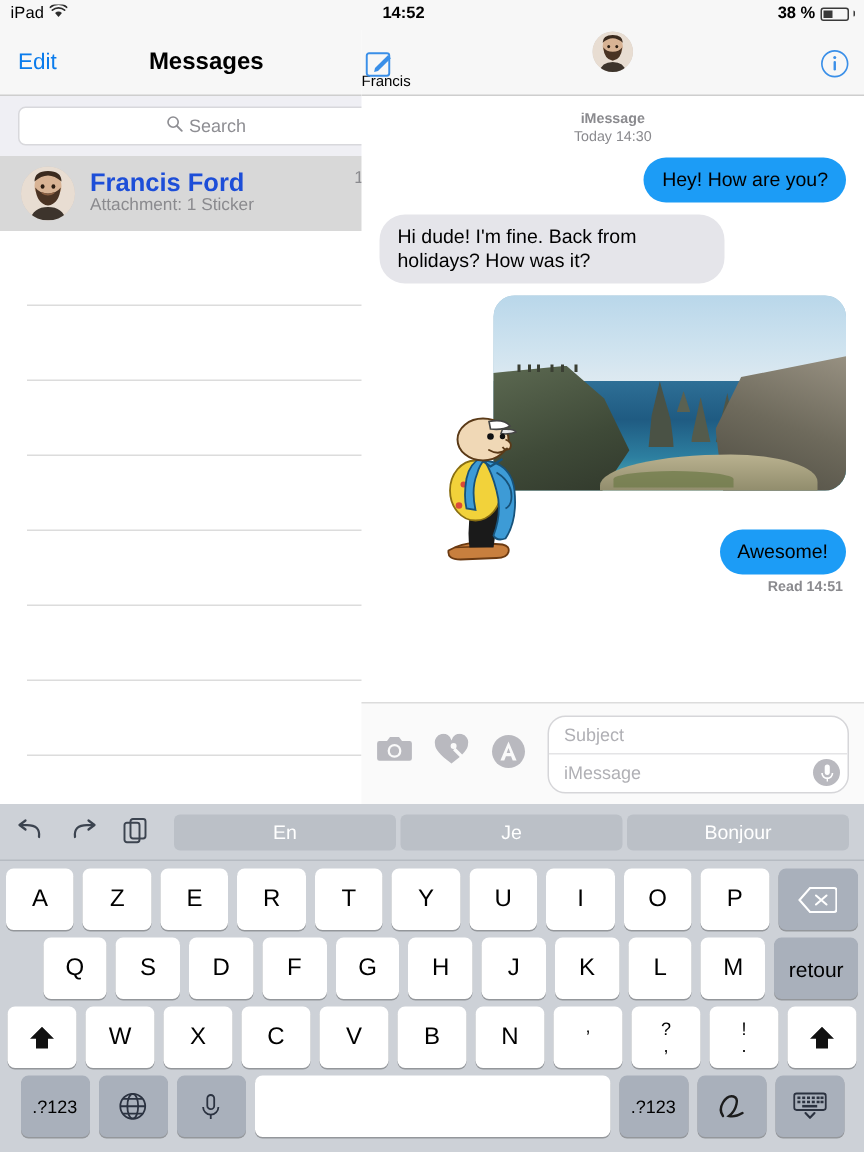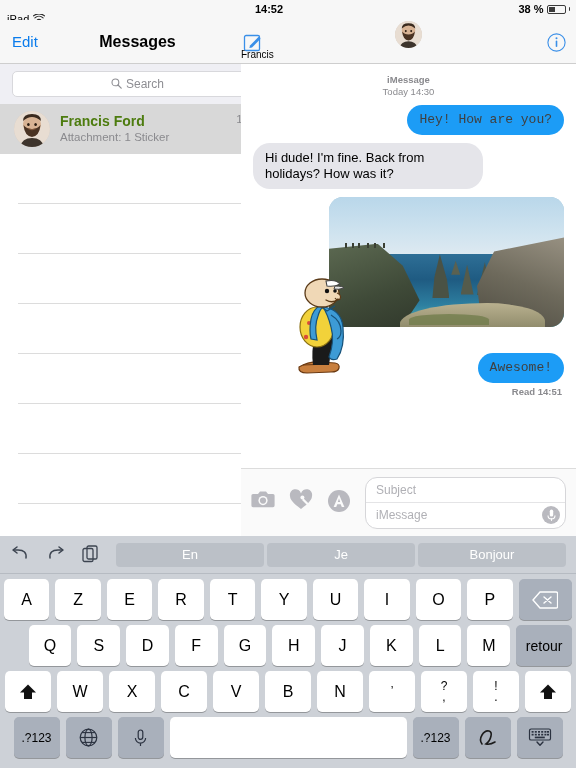--- a/index.html
+++ b/index.html
@@ -11,21 +11,21 @@
     -webkit-font-smoothing: antialiased;
   }
   #screen { position: relative; width: 576px; height: 768px; }
 
   
   .statusbar {
     position: absolute; top: 0; left: 0; width: 576px; height: 20px;
     background: #f7f7f7;
     font-size: 11px; color: #000;
   }
-  .sb-left { position: absolute; left: 7px; top: 13px; display: flex; align-items: center; gap: 4px; }
+  .sb-left { position: absolute; left: 7px; top: 3px; display: flex; align-items: center; gap: 4px; }
   .sb-ipad { font-size: 11px; letter-spacing: .1px; }
   .sb-center { position: absolute; left: 0; right: 0; top: 3px; text-align: center; }
   .sb-time { font-size: 11px; font-weight: bold; margin-left: -38px; }
   .sb-right { position: absolute; right: 6px; top: 3px; display: flex; align-items: center; gap: 3px; }
   .sb-batt-text { font-size: 11px; font-weight: bold; }
   .batt-shell {
     width: 19px; height: 9px; border: 1px solid #3a3a3a; border-radius: 2px;
     position: relative; display: inline-block;
   }
   .batt-fill { position: absolute; left: 1px; top: 1px; bottom: 1px; width: 38%; background: #3a3a3a; }
@@ -56,21 +56,21 @@
 
   .conv-row {
     position: relative; height: 50px; background: #d8d8d8;
     display: flex; align-items: center; padding: 0 10px 0 14px;
   }
   .conv-avatar {
     width: 36px; height: 36px; border-radius: 50%; flex: 0 0 36px;
     overflow: hidden; background: #d9cfc6; position: relative;
   }
   .conv-text { margin-left: 10px; flex: 1; min-width: 0; }
-  .conv-name { font-size: 14px; font-weight: bold; color: #4d7c0f; line-height: 15px; }
+  .conv-name { font-size: 17px; font-weight: bold; color: #1d4ed8; line-height: 15px; }
   .conv-sub { font-size: 11.5px; color: #8a8a8e; line-height: 14px; margin-top: 1px; }
   .conv-time { font-size: 11.5px; color: #8a8a8e; align-self: flex-start; margin-top: 9px; }
 
   .empty-list { position: relative; }
   .empty-row { height: 50px; position: relative; background: #fff; }
   .empty-row::after {
     content: ""; position: absolute; left: 18px; right: 0; bottom: 0;
     height: 1px; background: #dcdcdc;
   }
 
@@ -99,21 +99,21 @@
   .meta-time { font-size: 9.5px; color: #8a8a8e; margin-top: 1px; }
 
   .row { display: flex; margin-top: 8px; }
   .row.out { justify-content: flex-end; }
   .row.in { justify-content: flex-start; }
 
   .bubble {
     max-width: 230px; padding: 7px 12px; border-radius: 17px;
     font-size: 13px; line-height: 16px; position: relative;
   }
-  .bubble.out { background: #1c9cf6; color: #404040; font-family: Liberation Mono, monospace; }
+  .bubble.out { background: #1c9cf6; color: #000000; }
   .bubble.in { background: #e5e5ea; color: #000; }
   .bubble.out::after {
     content: ""; position: absolute; right: -4px; bottom: 0;
     width: 12px; height: 15px; background: #1c9cf6;
     border-bottom-left-radius: 14px; z-index: -1;
   }
   .bubble.in::after {
     content: ""; position: absolute; left: -4px; bottom: 0;
     width: 12px; height: 15px; background: #e5e5ea;
     border-bottom-right-radius: 14px; z-index: -1;

